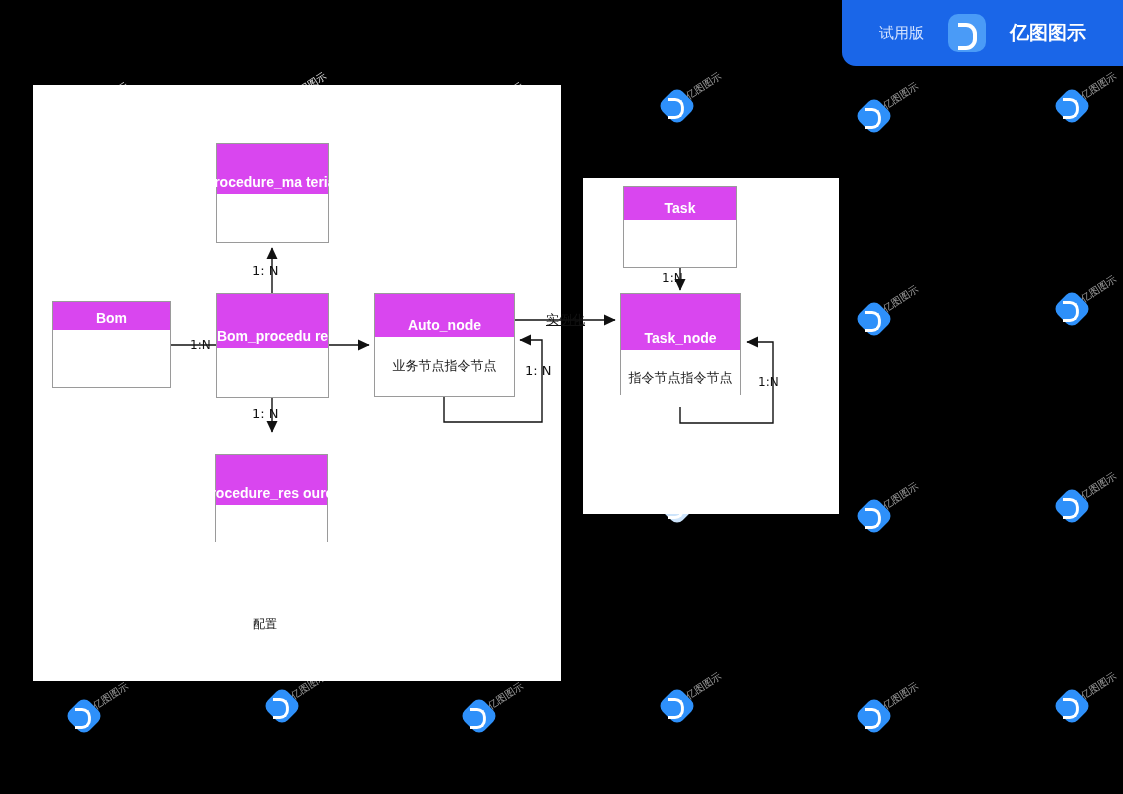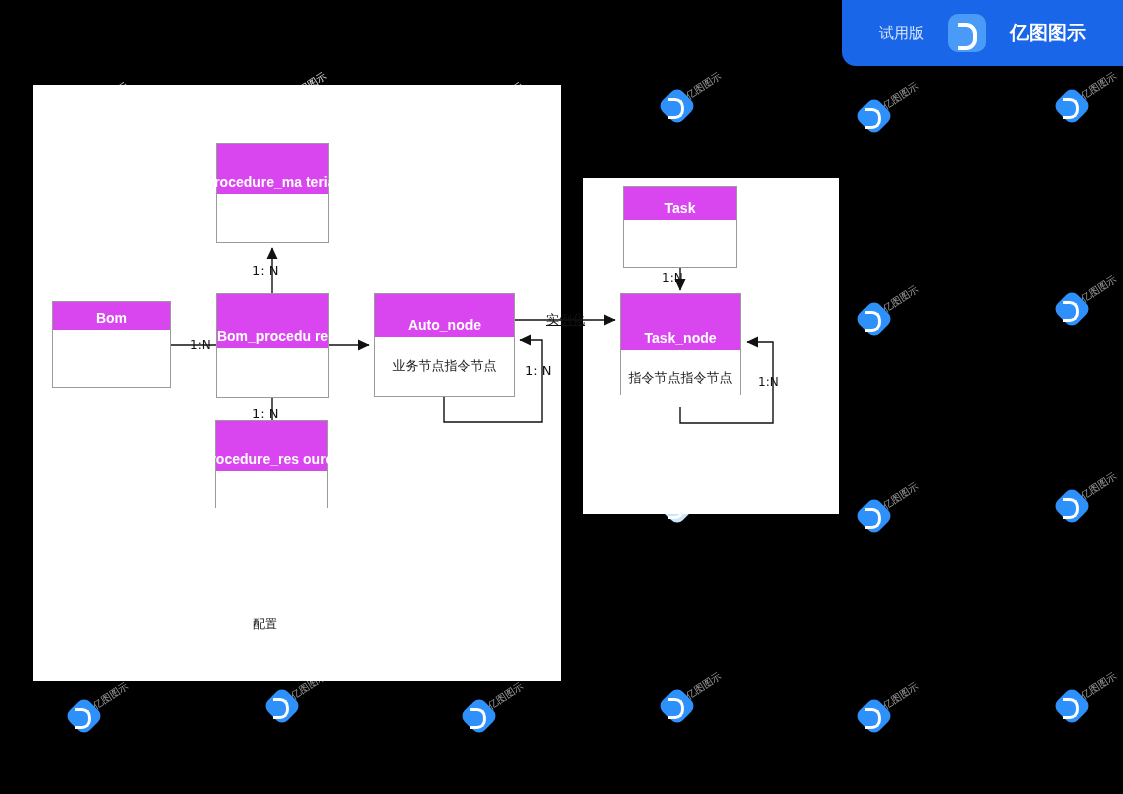--- a/index.html
+++ b/index.html
@@ -73,21 +73,21 @@
   #ent-procedure-material .bd{height:48px;}
 
   #ent-bom{left:52px;top:301px;width:119px;height:87px;}
   #ent-bom .hd{height:28px;}
   #ent-bom .bd{height:47px;}
 
   #ent-bom-procedure{left:216px;top:293px;width:113px;height:105px;}
   #ent-bom-procedure .hd{height:54px;}
   #ent-bom-procedure .bd{height:49px;}
 
-  #ent-procedure-resource{left:215px;top:420px;width:113px;height:88px;}
+  #ent-procedure-resource{left:215px;top:454px;width:113px;height:88px;}
   #ent-procedure-resource .hd{height:50px;}
   #ent-procedure-resource .bd{height:49px;}
 
   #ent-auto-node{left:374px;top:293px;width:141px;height:104px;}
   #ent-auto-node .hd{height:43px;}
   #ent-auto-node .bd{height:59px;}
 
   #ent-task{left:623px;top:186px;width:114px;height:82px;}
   #ent-task .hd{height:33px;}
   #ent-task .bd{height:47px;}

